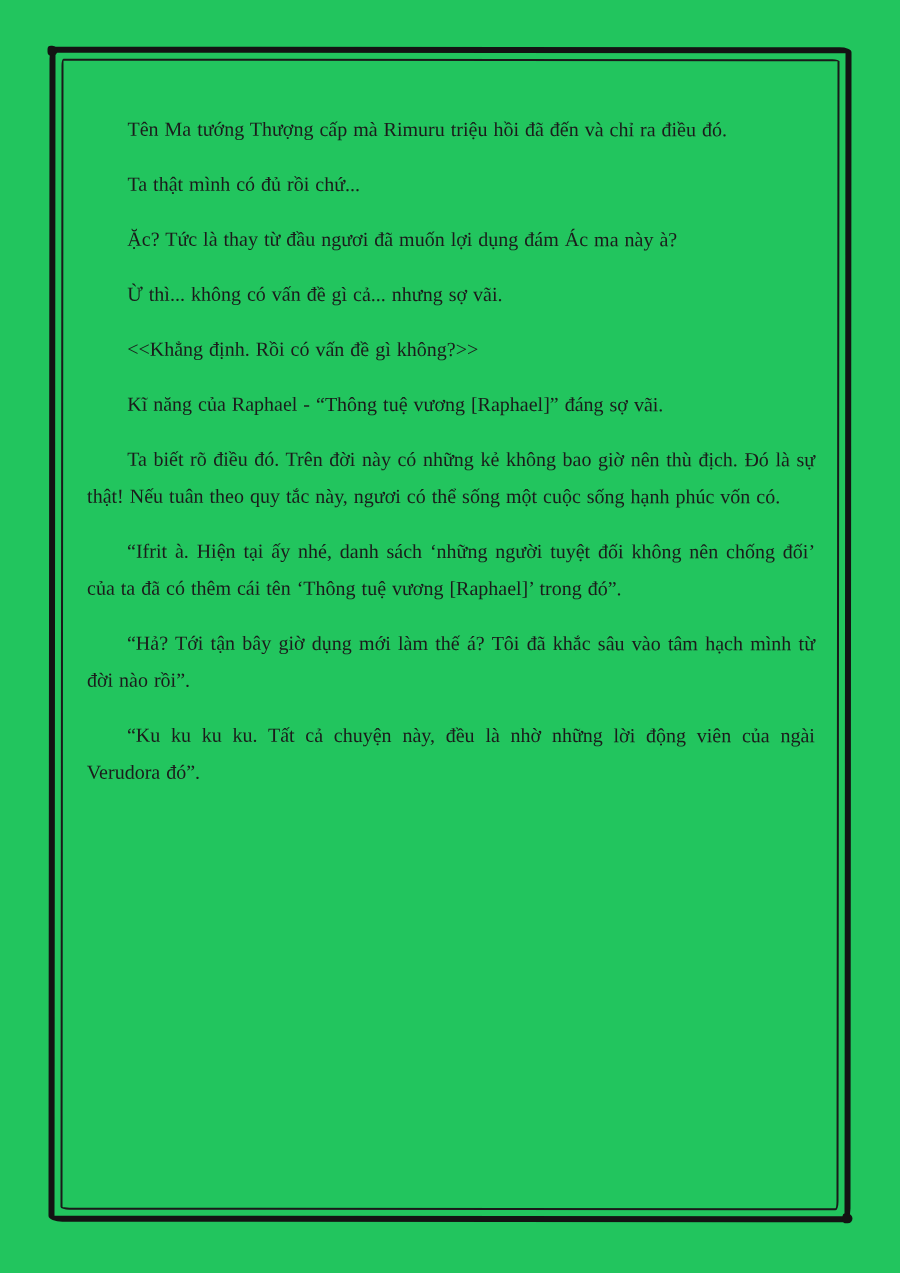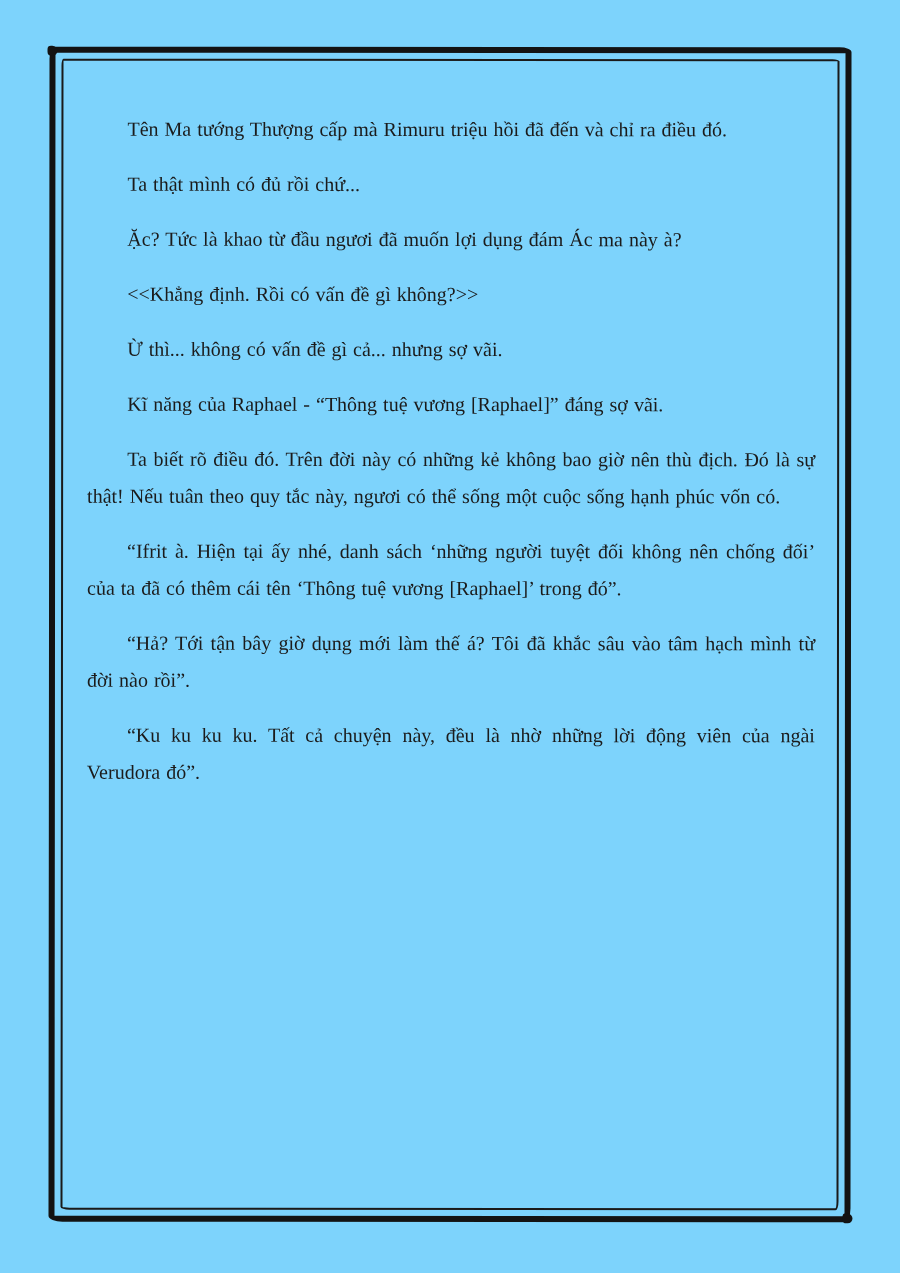--- a/index.html
+++ b/index.html
@@ -4,21 +4,21 @@
 <style>
   html, body {
     margin: 0;
     padding: 0;
     background: #ffffff;
   }
   .page {
     position: relative;
     width: 900px;
     height: 1273px;
-    background: #7dd3fc;
+    background: #22c55e;
     overflow: hidden;
   }
   
   .frame-outer {
     position: absolute;
     left: 49px;
     top: 47px;
     width: 802px;
     height: 1175px;
     box-sizing: border-box;
@@ -65,23 +65,23 @@
 </style>
 </head>
 <body>
 
 <div class="page">
   <div class="frame-outer">
     <div class="frame-inner">
       <div class="content">
         <p>Tên Ma tướng Thượng cấp mà Rimuru triệu hồi đã đến và chỉ ra điều đó.</p>
         <p>Ta thật mình có đủ rồi chứ...</p>
-        <p>Ặc? Tức là khao từ đầu ngươi đã muốn lợi dụng đám Ác ma này à?</p>
+        <p>Ặc? Tức là thay từ đầu ngươi đã muốn lợi dụng đám Ác ma này à?</p>
+        <p>Ừ thì... không có vấn đề gì cả... nhưng sợ vãi.</p>
         <p>&lt;&lt;Khẳng định. Rồi có vấn đề gì không?&gt;&gt;</p>
-        <p>Ừ thì... không có vấn đề gì cả... nhưng sợ vãi.</p>
         <p>Kĩ năng của Raphael - “Thông tuệ vương [Raphael]” đáng sợ vãi.</p>
         <p>Ta biết rõ điều đó. Trên đời này có những kẻ không bao giờ nên thù địch. Đó là sự thật! Nếu tuân theo quy tắc này, ngươi có thể sống một cuộc sống hạnh phúc vốn có.</p>
         <p>“Ifrit à. Hiện tại ấy nhé, danh sách ‘những người tuyệt đối không nên chống đối’ của ta đã có thêm cái tên ‘Thông tuệ vương [Raphael]’ trong đó”.</p>
         <p>“Hả? Tới tận bây giờ dụng mới làm thế á? Tôi đã khắc sâu vào tâm hạch mình từ đời nào rồi”.</p>
         <p>“Ku ku ku ku. Tất cả chuyện này, đều là nhờ những lời động viên của ngài Verudora đó”.</p>
       </div>
     </div>
   </div>
 </div>
 

